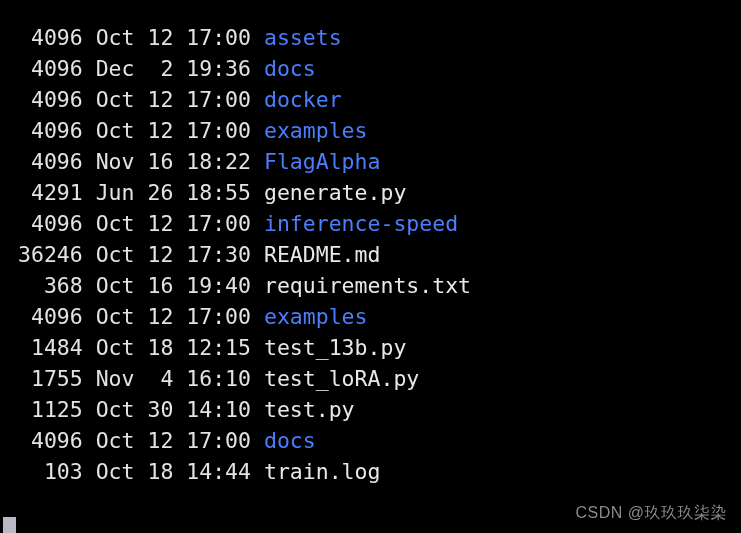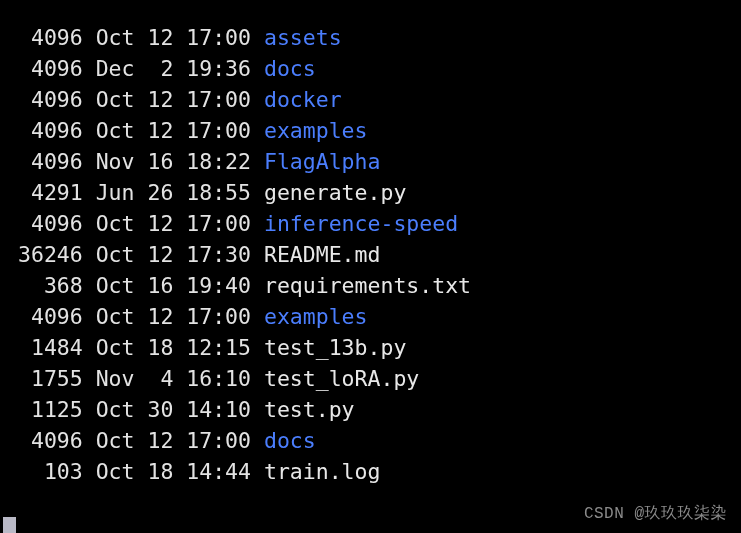--- a/index.html
+++ b/index.html
@@ -44,21 +44,21 @@
     top: 517px;
     width: 13px;
     height: 16px;
     background: #b9b9c6;
   }
   #watermark {
     position: absolute;
     right: 14px;
     bottom: 9px;
     color: #8b8b8b;
-    font-family: Liberation Mono, monospace;
+    font-family: Liberation Sans, sans-serif;
     font-size: 16px;
     letter-spacing: 0.5px;
     white-space: pre;
   }
 </style>
 </head>
 <body>
 
 <div id="terminal">
 

